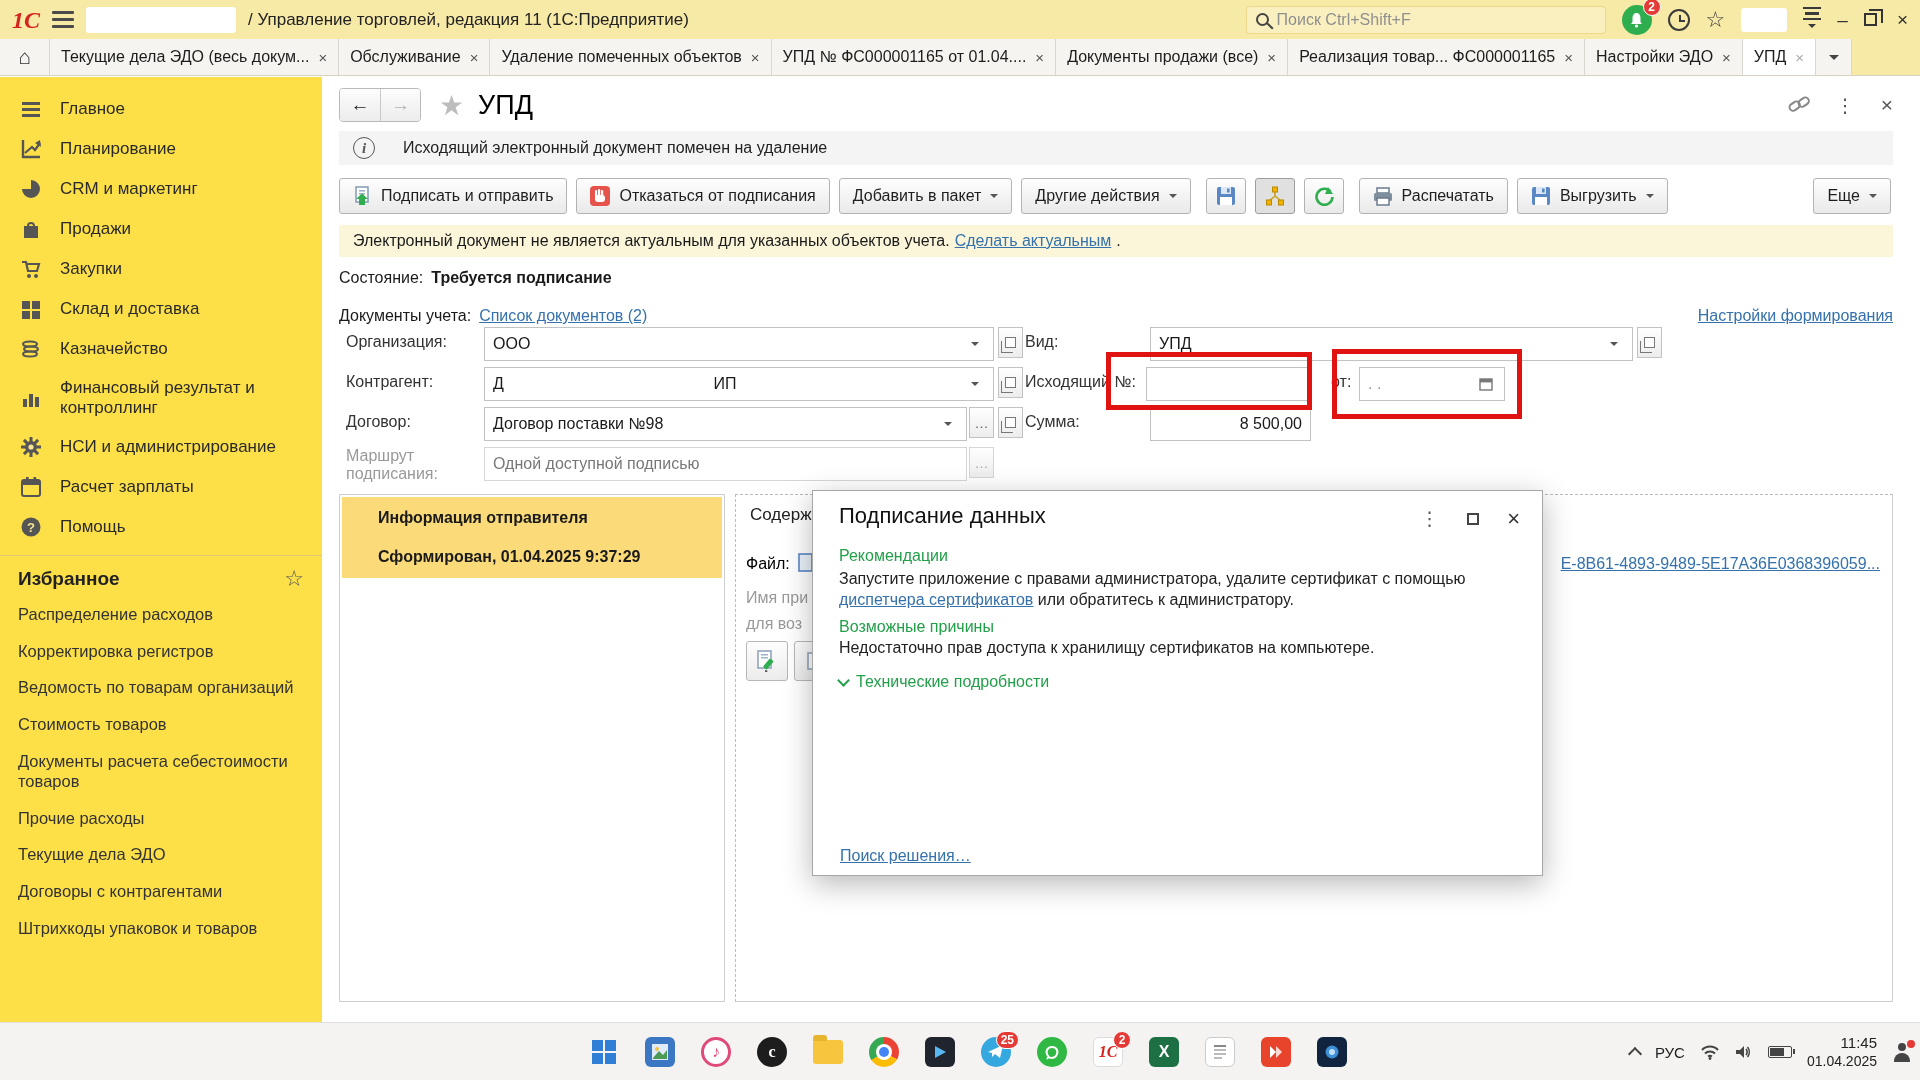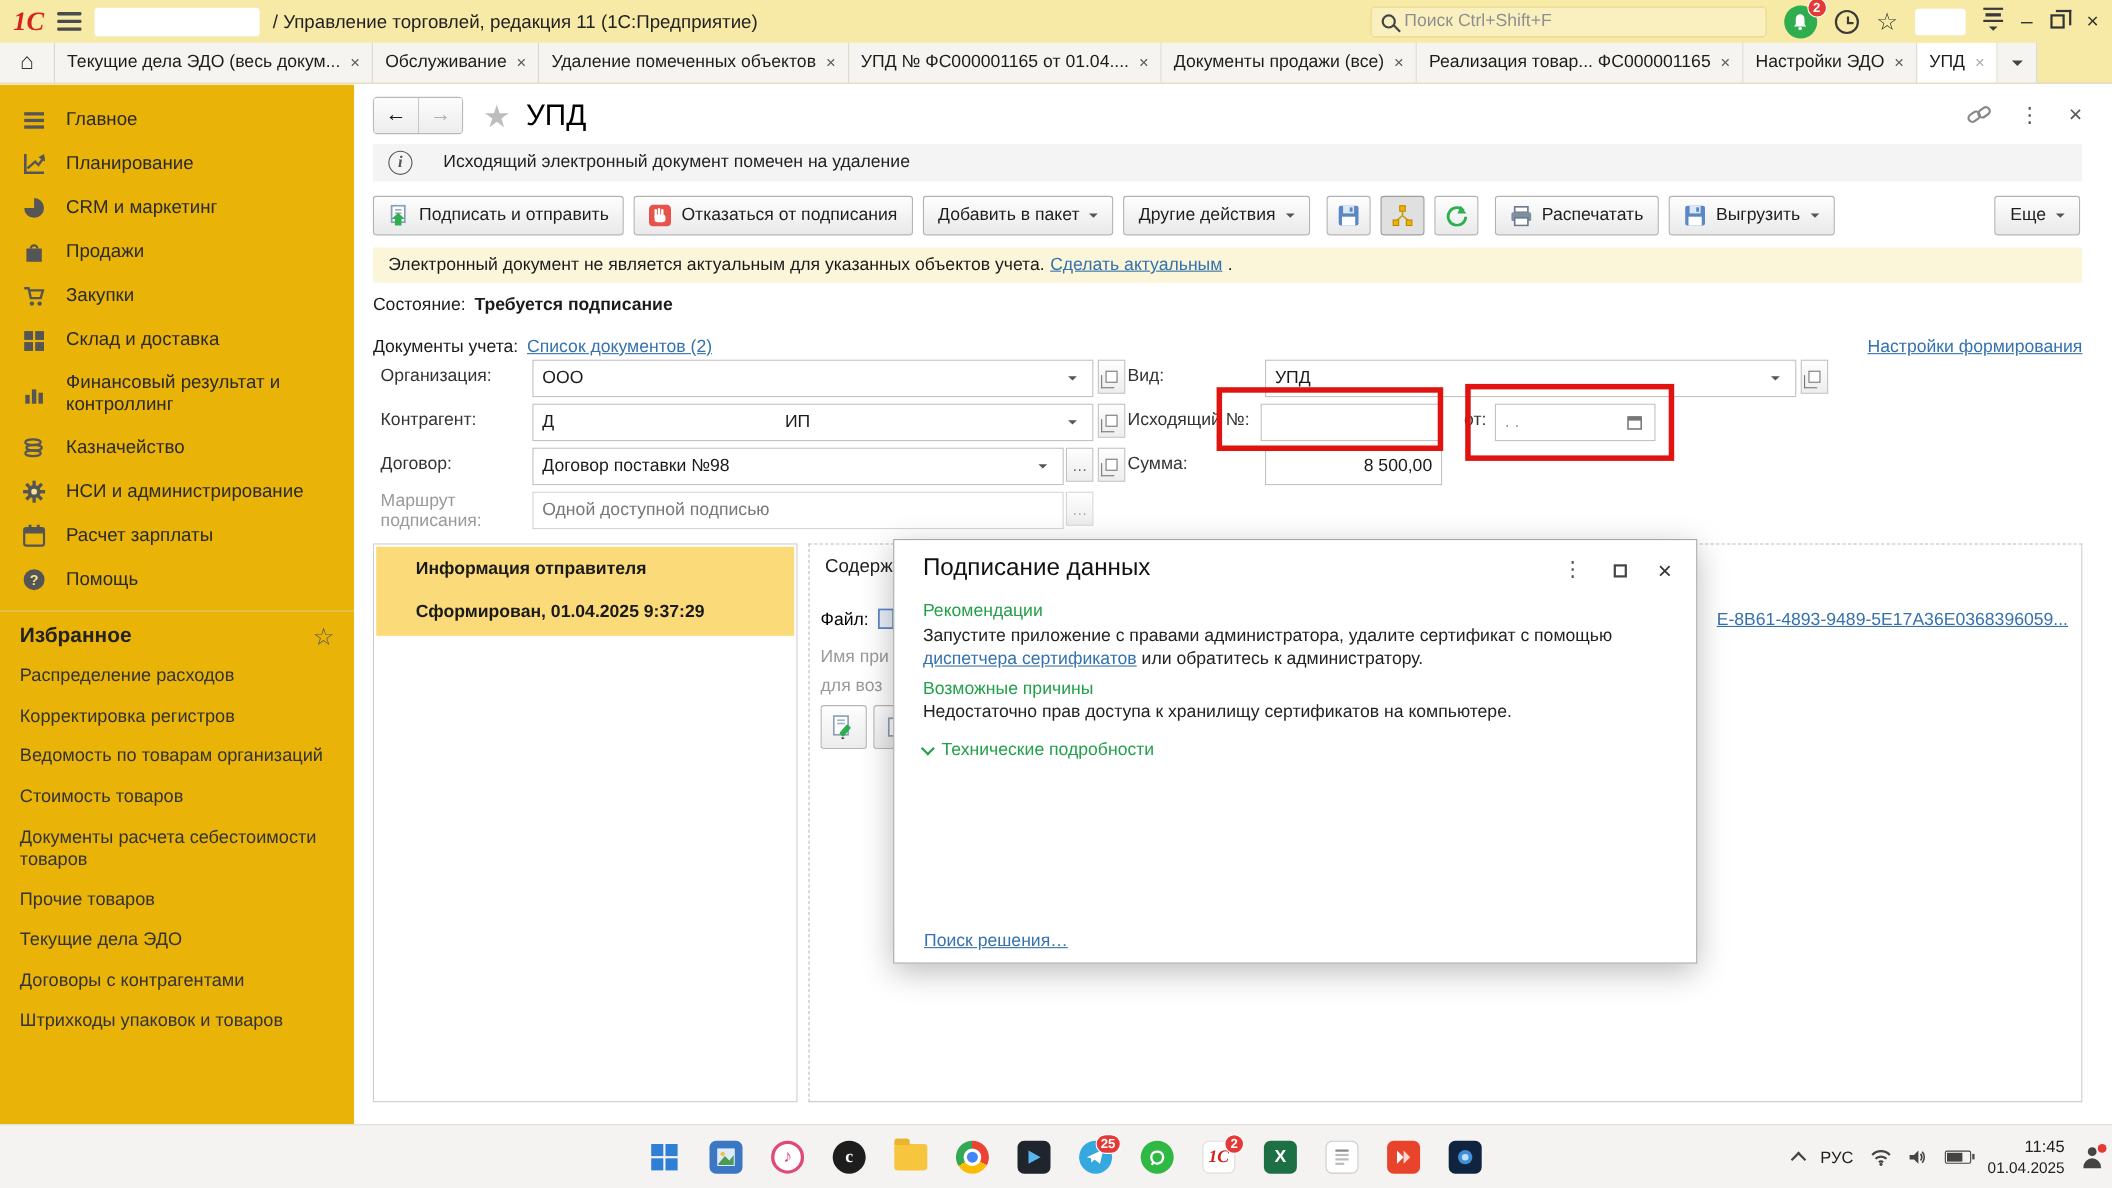--- a/index.html
+++ b/index.html
@@ -49,21 +49,21 @@
   .tab { display:flex; align-items:center; gap:9px; padding:0 11px; background:#f5f4f0;
          border-right:1px solid #d9d7cf; font-size:16px; color:#1c1c1c; white-space:nowrap; cursor:pointer; }
   .tab.active { background:#fff; }
   .tab .x { color:#555; font-size:15px; }
   .tab.active .x { color:#aaa; }
   .tab-home { width:50px; justify-content:center; font-size:21px; color:#333; }
   .tab-caret { width:36px; justify-content:center; }
   .tab-caret .car { width:0; height:0; border:5px solid transparent; border-top-color:#444; margin-top:5px; }
 
   
-  .sidebar { position:absolute; left:0; top:77px; width:322px; bottom:58px; background:#eab308;
+  .sidebar { position:absolute; left:0; top:77px; width:322px; bottom:58px; background:#fde047;
              padding-top:12px; overflow:hidden; }
   .snav-item { display:flex; align-items:center; gap:16px; padding:9px 8px 9px 18px;
                font-size:17px; color:#2a2a2a; cursor:pointer; }
   .snav-item .ic { width:26px; flex:none; display:flex; justify-content:center; }
   .sdivider { height:1px; background:#ddca74; margin:8px 0 4px; }
   .fav-title { display:flex; align-items:center; justify-content:space-between;
                padding:8px 18px 6px; font-weight:bold; font-size:19px; color:#222; }
   .fav-title .star-glyph { color:#555; }
   .fav-item { padding:8px 18px; font-size:16.5px; color:#333; cursor:pointer; line-height:1.25; }
 
@@ -334,36 +334,36 @@
           <rect x="12" y="3" width="8" height="8" fill="#555"></rect>
           <rect x="2" y="13" width="8" height="8" fill="#555"></rect>
           <rect x="12" y="13" width="8" height="8" fill="#555"></rect>
         </svg>
       </span>
     <span>Склад и доставка</span>
   </div>
   <div class="snav-item">
     <span class="ic">
         <svg width="22" height="22">
+          <ellipse cx="10" cy="6" rx="7" ry="2.6" fill="none" stroke="#555" stroke-width="2"></ellipse>
+          <ellipse cx="11" cy="11" rx="7" ry="2.6" fill="none" stroke="#555" stroke-width="2"></ellipse>
+          <ellipse cx="10" cy="16" rx="7" ry="2.6" fill="none" stroke="#555" stroke-width="2"></ellipse>
+        </svg>
+      </span>
+    <span>Казначейство</span>
+  </div>
+  <div class="snav-item">
+    <span class="ic">
+        <svg width="22" height="22">
           <rect x="3" y="12" width="4" height="8" fill="#555"></rect>
           <rect x="9" y="7" width="4" height="13" fill="#555"></rect>
           <rect x="15" y="10" width="4" height="10" fill="#555"></rect>
         </svg>
       </span>
     <span>Финансовый результат и контроллинг</span>
-  </div>
-  <div class="snav-item">
-    <span class="ic">
-        <svg width="22" height="22">
-          <ellipse cx="10" cy="6" rx="7" ry="2.6" fill="none" stroke="#555" stroke-width="2"></ellipse>
-          <ellipse cx="11" cy="11" rx="7" ry="2.6" fill="none" stroke="#555" stroke-width="2"></ellipse>
-          <ellipse cx="10" cy="16" rx="7" ry="2.6" fill="none" stroke="#555" stroke-width="2"></ellipse>
-        </svg>
-      </span>
-    <span>Казначейство</span>
   </div>
   <div class="snav-item">
     <span class="ic">
         <svg width="22" height="22">
           <g fill="#555">
             <rect x="9.5" y="1" width="3" height="5"></rect>
             <rect x="9.5" y="16" width="3" height="5"></rect>
             <rect x="1" y="9.5" width="5" height="3"></rect>
             <rect x="16" y="9.5" width="5" height="3"></rect>
             <rect x="9.5" y="1" width="3" height="5" transform="rotate(45 11 11)"></rect>
@@ -402,21 +402,21 @@
 
   <div class="fav-title">
     <span>Избранное</span>
     <span class="star-glyph">☆</span>
   </div>
   <div class="fav-item">Распределение расходов</div>
   <div class="fav-item">Корректировка регистров</div>
   <div class="fav-item">Ведомость по товарам организаций</div>
   <div class="fav-item">Стоимость товаров</div>
   <div class="fav-item">Документы расчета себестоимости товаров</div>
-  <div class="fav-item">Прочие товаров</div>
+  <div class="fav-item">Прочие расходы</div>
   <div class="fav-item">Текущие дела ЭДО</div>
   <div class="fav-item">Договоры с контрагентами</div>
   <div class="fav-item">Штрихкоды упаковок и товаров</div>
 </div>
 
 <div class="main">
 
   <div class="row-abs doc-header">
     <span class="navgrp">
       <span class="navbtn">←</span>

